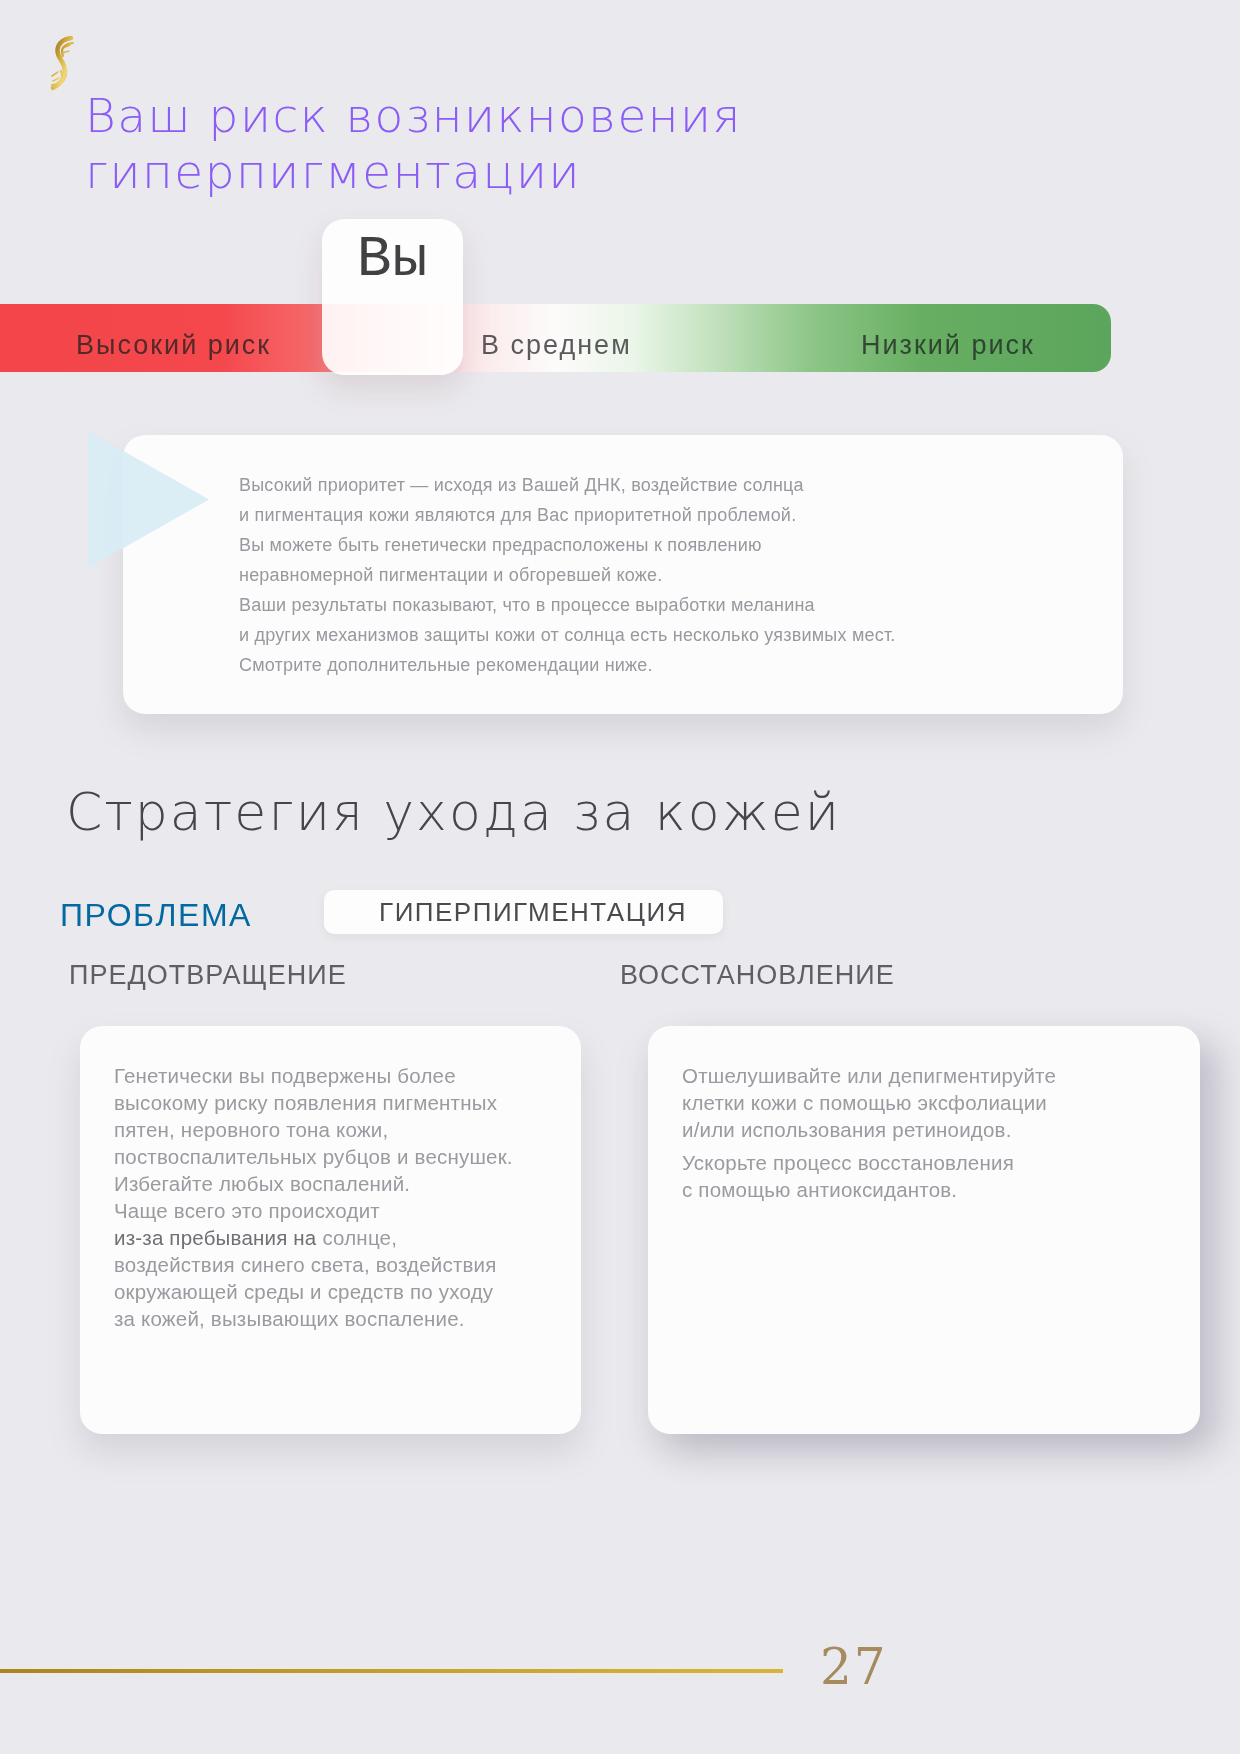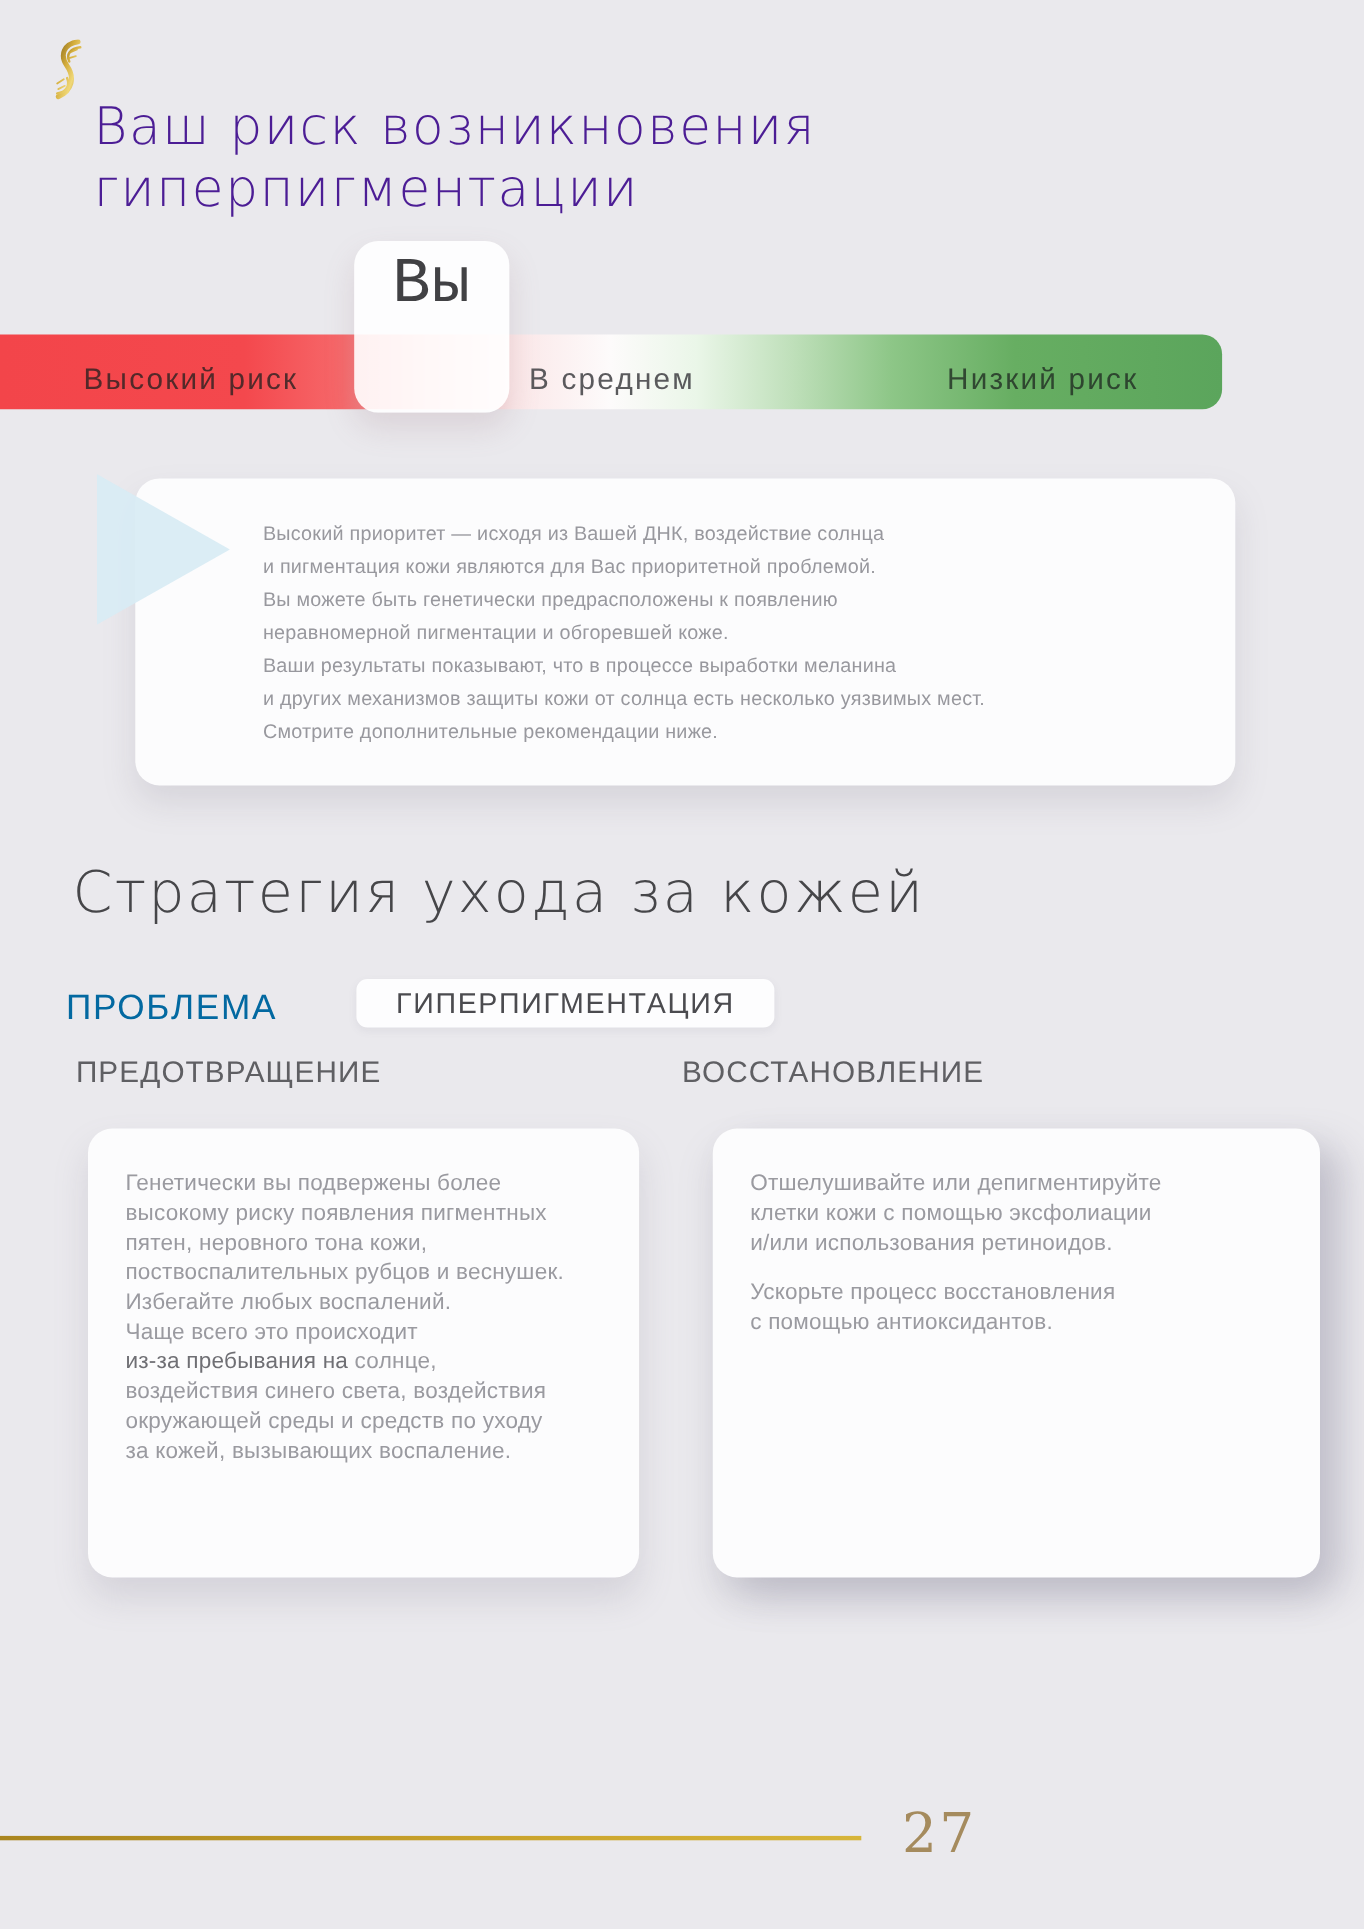--- a/index.html
+++ b/index.html
@@ -6,21 +6,21 @@
   .page{position:relative;width:1240px;height:1754px;background:#eae9ed;overflow:hidden;
         font-family:"Liberation Sans",sans-serif;}
   .thin{font-family:"DejaVu Sans","Liberation Sans",sans-serif;font-weight:200;}
   .preline{white-space:pre-line;}
 
   
   .logo{position:absolute;left:44px;top:36px;width:36px;height:56px;}
 
   
   .title{position:absolute;left:85px;top:88px;font-size:47px;line-height:56px;
-         color:#4c1d95;letter-spacing:1.5px;}
+         color:#8b5cf6;letter-spacing:1.5px;}
 
   
   .risk-bar{position:absolute;left:0;top:304px;width:1111px;height:68px;
     border-radius:0 18px 18px 0;
     background:linear-gradient(90deg,#f3454a 0%,#f4484d 20%,#f6686a 28%,#f8b4b5 35%,
       #fbe7e8 42%,#fdfbfb 50%,#eaf6e8 57%,#bedfb9 65%,#8dc687 73%,#67ae62 83%,#5ba55c 100%);}
   .bar-label{position:absolute;top:330px;font-size:27px;letter-spacing:2px;z-index:2;}
   .bar-label.high{left:76px;color:rgba(48,34,34,.82);}
   .bar-label.mid{left:481px;color:rgba(62,62,66,.85);}
   .bar-label.low{left:861px;color:rgba(34,48,36,.82);}
@@ -37,29 +37,29 @@
     background:#fcfcfd;border-radius:22px;box-shadow:0 16px 30px rgba(125,123,140,.18);
     box-sizing:border-box;padding:35px 45px 0 116px;}
   .note-card p{margin:0;font-size:18px;line-height:30px;color:#98989e;letter-spacing:.2px;}
 
   
   .strategy-heading{position:absolute;left:66px;top:782px;font-size:52px;color:#464649;
     letter-spacing:2px;}
   .problem-label{position:absolute;left:60px;top:897px;font-size:32px;color:#0369a1;letter-spacing:1.5px;}
   .problem-chip{position:absolute;left:324px;top:890px;width:380px;height:44px;
     background:#fdfdfe;border-radius:10px;box-shadow:0 3px 8px rgba(90,90,110,.08);
-    text-align:center;line-height:44px;font-size:26px;color:#4b4b4f;letter-spacing:1.5px;}
+    text-align:center;line-height:44px;font-size:26px;color:#4b4b4f;letter-spacing:1.5px;padding-left:19px;}
   .col-label{position:absolute;top:960px;font-size:27px;color:#5f5f63;letter-spacing:1px;}
   .col-label.prevention{left:69px;}
   .col-label.recovery{left:620px;}
 
   .info-card{position:absolute;top:1026px;height:408px;background:#fcfcfd;border-radius:22px;
     box-sizing:border-box;padding:36px 30px 0 34px;}
   .info-card p{margin:0;font-size:20.5px;line-height:27px;color:#9a9aa0;letter-spacing:.2px;}
-  .info-card p + p{margin-top:18px;}
+  .info-card p + p{margin-top:6px;}
   .info-card .em{color:#6f6f74;}
   .card-prevention{left:80px;width:501px;box-shadow:0 18px 32px rgba(128,126,145,.20);}
   .card-recovery{left:648px;width:552px;box-shadow:22px 16px 34px rgba(128,126,148,.30),
     0 18px 32px rgba(128,126,145,.18);}
 
   
   .footer-line{position:absolute;left:0;top:1669px;width:783px;height:4px;
     background:linear-gradient(90deg,#a9851f,#c9a22b 55%,#d7b53a);}
   .page-number{position:absolute;left:820px;top:1638px;
     font-family:"DejaVu Serif","Liberation Serif",serif;font-weight:100;

